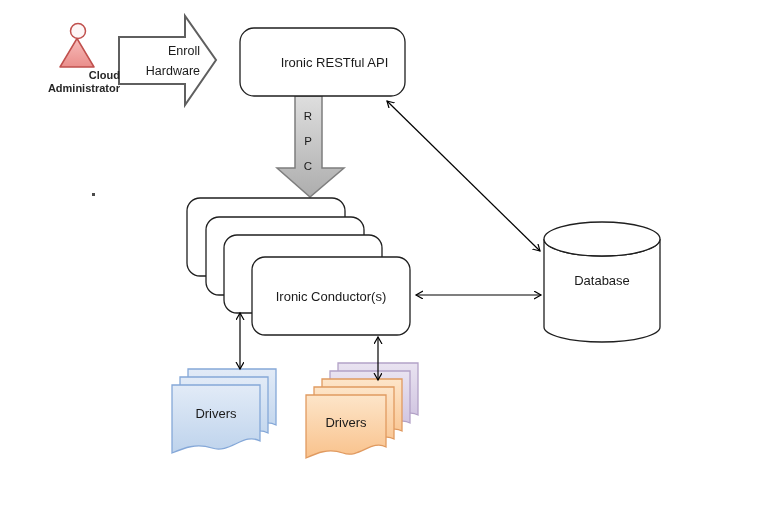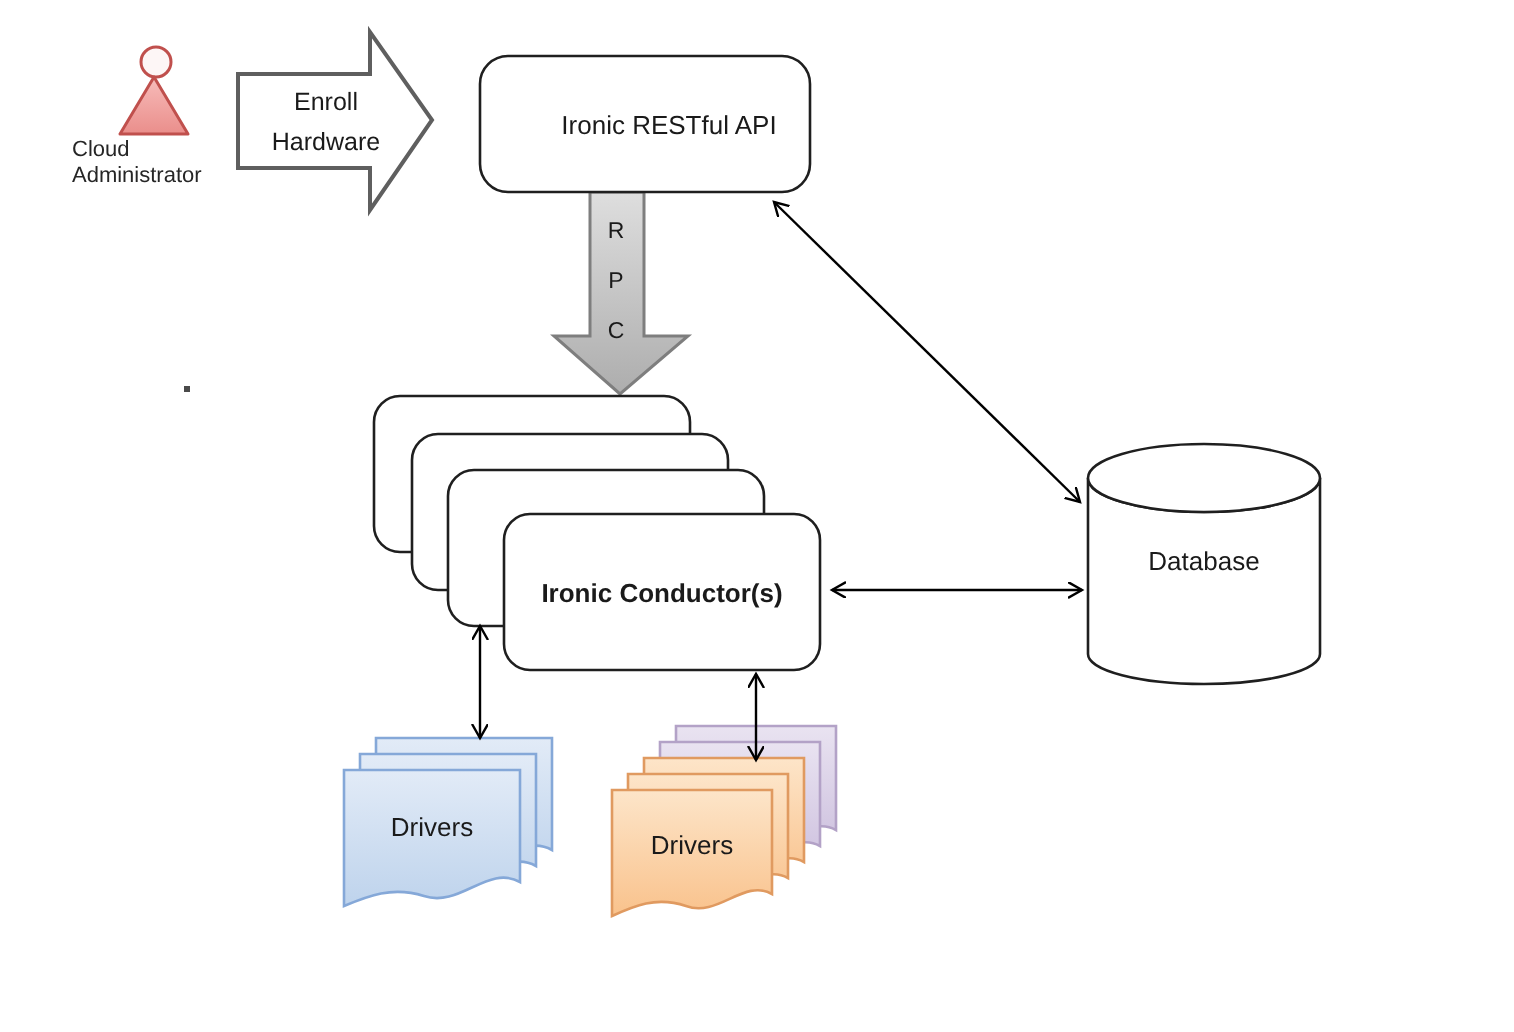--- a/index.html
+++ b/index.html
@@ -1,28 +1,28 @@
 <!DOCTYPE html>
 <html style="--admin-stroke: #c0504d; --admin-fill: #f2a7a5; --box-stroke: #1f1f1f; --box-fill: #ffffff; --connector-stroke: #000000; --block-arrow-stroke: #5f5f5f; --rpc-fill: #c9c9c9; --blue-doc-stroke: #85a8d8; --blue-doc-fill: #cfdff4; --purple-doc-stroke: #b3a2c7; --purple-doc-fill: #dcd2e8; --orange-doc-stroke: #e09a60; --orange-doc-fill: #fbd3a6;"><head>
 <meta charset="utf-8">
 <style>
   html,body{margin:0;padding:0;background:#ffffff;}
   .stage{position:relative;width:757px;height:516px;background:#fff;overflow:hidden;
          font-family:"Liberation Sans","DejaVu Sans",sans-serif;color:#111;}
   .stage svg{position:absolute;left:0;top:0;}
   .lbl{position:absolute;color:#1a1a1a;}
   .center{display:flex;align-items:center;justify-content:center;text-align:center;}
-  .lbl-admin{left:36px;top:69px;width:84px;text-align:left;
-             font-size:11px;line-height:12.5px;font-weight:normal;color:#262626;}
-  .lbl-enroll{left:126px;top:41px;width:74px;text-align:center;
+  .lbl-admin{left:36px;top:69px;width:84px;text-align:right;
+             font-size:11px;line-height:12.5px;font-weight:bold;color:#262626;}
+  .lbl-enroll{left:126px;top:41px;width:74px;text-align:right;
               font-size:12.5px;line-height:20px;color:#1a1a1a;}
   .lbl-api{left:240px;top:28px;width:189px;height:68px;font-size:13px;}
   .rpc-letters{left:297px;top:104px;width:22px;text-align:center;
                font-size:11.5px;line-height:25px;}
-  .lbl-conductor{left:252px;top:257px;width:158px;height:78px;font-size:13px;font-weight:bold;}
+  .lbl-conductor{left:252px;top:257px;width:158px;height:78px;font-size:13px;}
   .lbl-database{left:544px;top:234px;width:116px;height:92px;font-size:13px;}
   .lbl-drivers-blue{left:172px;top:385px;width:88px;height:57px;font-size:13px;}
   .lbl-drivers-orange{left:306px;top:395px;width:80px;height:54px;font-size:13px;}
   .stray-dot{position:absolute;left:92px;top:193px;width:3px;height:3px;background:#4a4a4a;}
 </style>
 </head>
 <body>
 
 <div class="stage">
 

